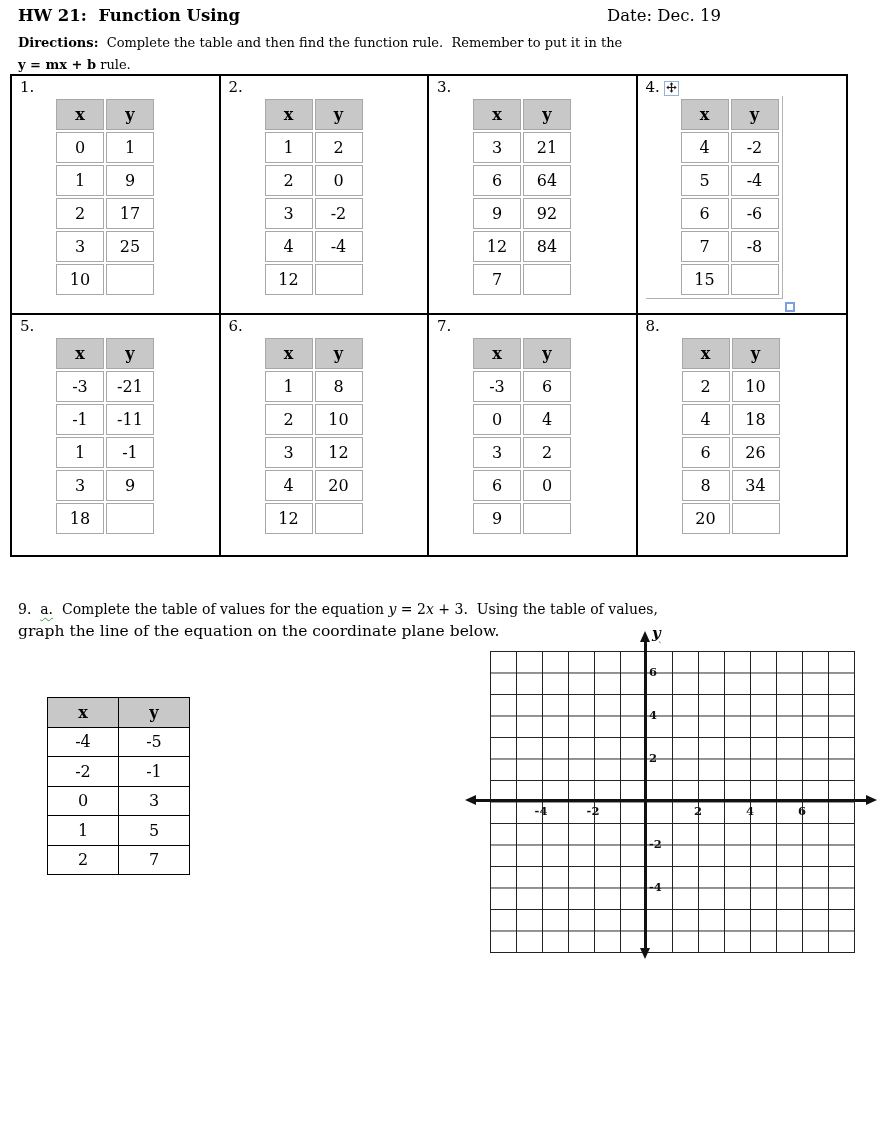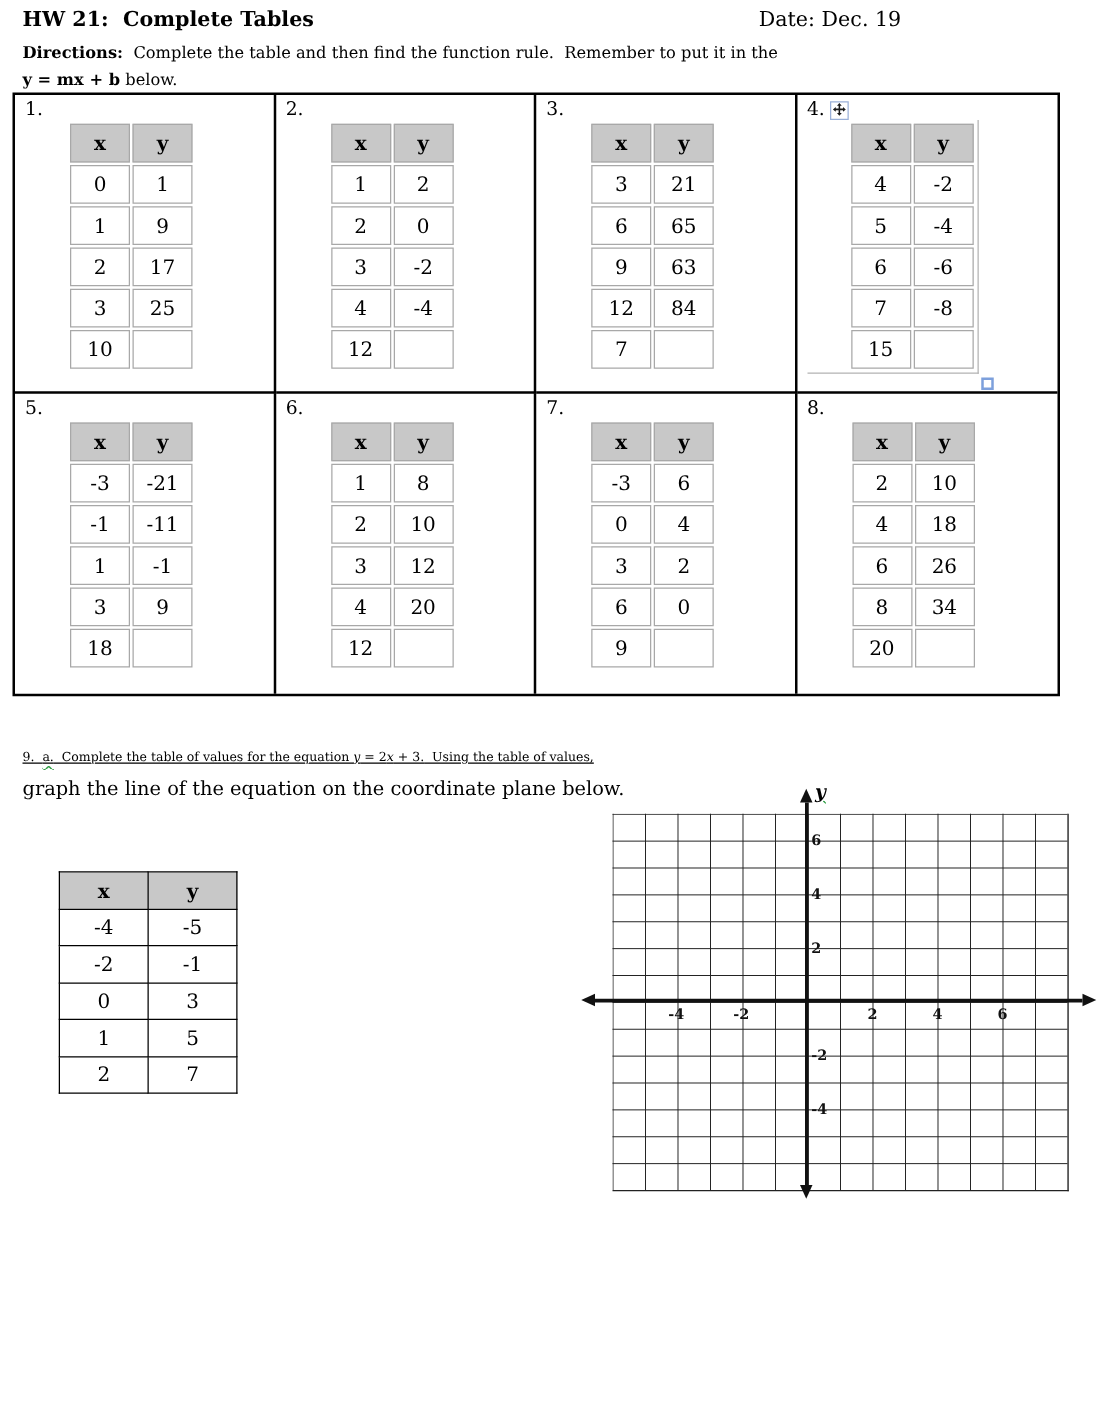--- a/index.html
+++ b/index.html
@@ -36,21 +36,21 @@
   
   .sel-wrap{display:inline-block;border-right:1px solid #b3b3b3;border-bottom:1px solid #b3b3b3;padding:0 1px 1px 0;}
   .sel-wrap .xy{margin:1px 0 0 33px;}
   .movehandle{
     display:inline-block;width:13px;height:13px;margin-left:4px;vertical-align:-1px;
     border:1px solid #9ab0d8;background:#fff;text-align:center;line-height:11px;
   }
   .resize{left:785px;top:302px;width:6px;height:6px;border:2px solid #7da0dc;background:#fff;}
 
   
-  .q9line1{left:18px;top:601px;font-size:10px;text-decoration:underline;}
+  .q9line1{left:18px;top:601px;font-size:14px;}
   .q9line2{left:18px;top:622px;font-size:15.5px;}
   .squig{text-decoration:underline;text-decoration-style:wavy;text-decoration-color:#2f9e44;text-decoration-thickness:1px;text-underline-offset:3px;}
   .ital{font-style:italic;}
 
   .q9table{left:47px;top:697px;border-collapse:collapse;}
   .q9table th,.q9table td{
     border:1.6px solid #000;width:70px;height:28.5px;padding:0;
     text-align:center;vertical-align:middle;font-size:16px;
   }
   .q9table th{background:#c8c8c8;font-weight:bold;}
@@ -75,23 +75,23 @@
         text-decoration:underline;text-decoration-style:wavy;text-decoration-color:#2f9e44;text-decoration-thickness:1px;}
   .tick{font-size:11.5px;font-weight:bold;color:#111;}
   .xt{top:804px;transform:translateX(-50%);}
   .xt0{left:541px;} .xt1{left:593px;} .xt2{left:698px;} .xt3{left:750px;} .xt4{left:802px;}
   .yt{left:649px;transform:translateY(-50%);}
   .yt0{top:672px;} .yt1{top:715px;} .yt2{top:758px;} .yt3{top:844px;} .yt4{top:887px;}
 </style>
 </head>
 <body>
 
-<div class="abs title pre">HW 21:  Complete Tables</div>
+<div class="abs title pre">HW 21:  Function Using</div>
 <div class="abs date pre">Date: Dec. 19</div>
-<div class="abs directions"><span><b class="pre">Directions:</b><span class="pre">  Complete the table and then find the function rule.  Remember to put it in the</span><br><b class="pre">y = mx + b</b><span class="pre"> below.</span></span>
+<div class="abs directions"><span><b class="pre">Directions:</b><span class="pre">  Complete the table and then find the function rule.  Remember to put it in the</span><br><b class="pre">y = mx + b</b><span class="pre"> rule.</span></span>
 </div>
 
 <div class="abs pgrid">
 
   <div class="pcell">
     <div class="plabel-row"><span>1.</span></div>
     <table class="xy">
       <thead>
           <tr>
         <th>x</th>
@@ -166,25 +166,25 @@
         <th>y</th>
       </tr>
         </thead>
       <tbody>
           <tr>
             <td>3</td>
             <td>21</td>
           </tr>
           <tr>
             <td>6</td>
-            <td>65</td>
+            <td>64</td>
           </tr>
           <tr>
             <td>9</td>
-            <td>63</td>
+            <td>92</td>
           </tr>
           <tr>
             <td>12</td>
             <td>84</td>
           </tr>
           <tr>
             <td>7</td>
             <td></td>
           </tr>
         </tbody>

